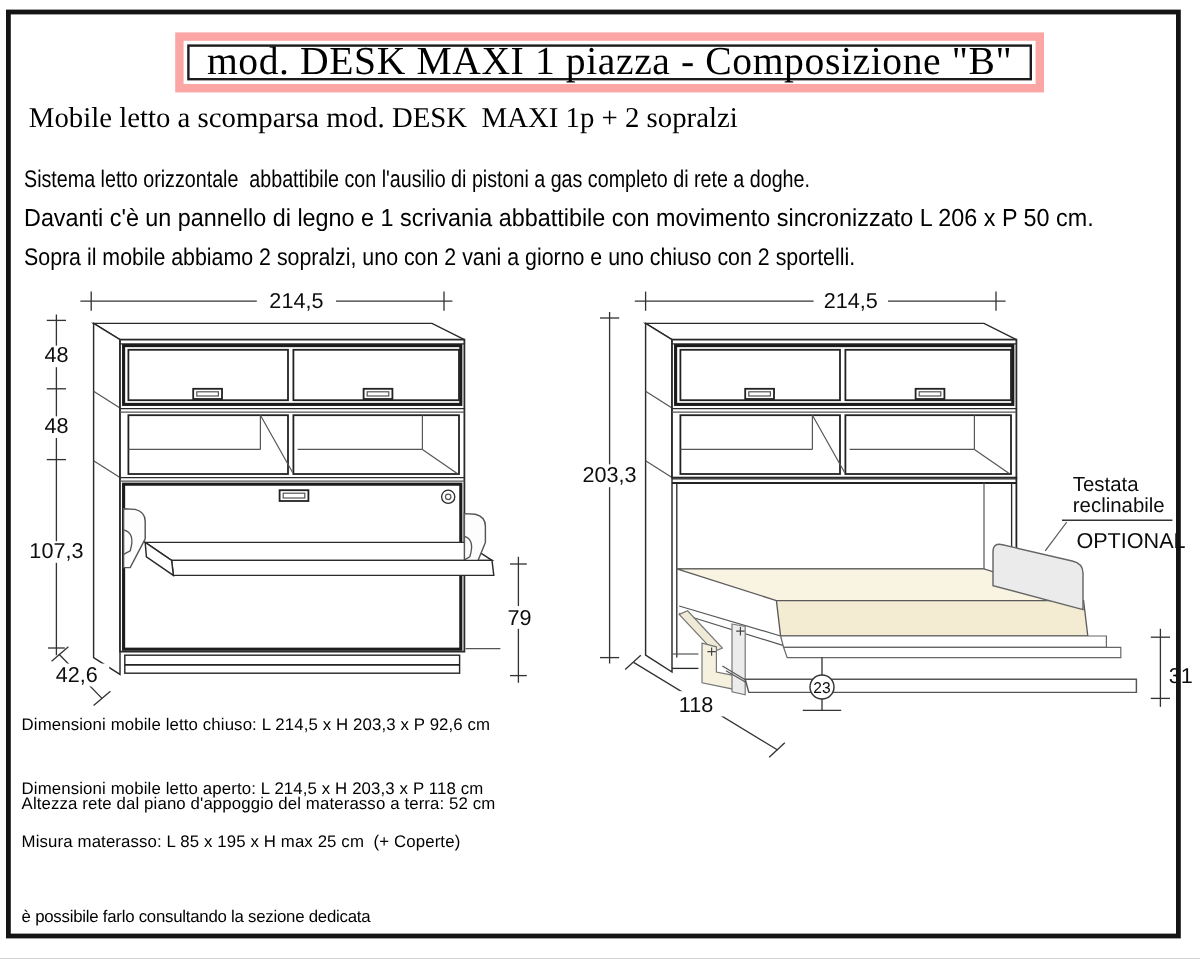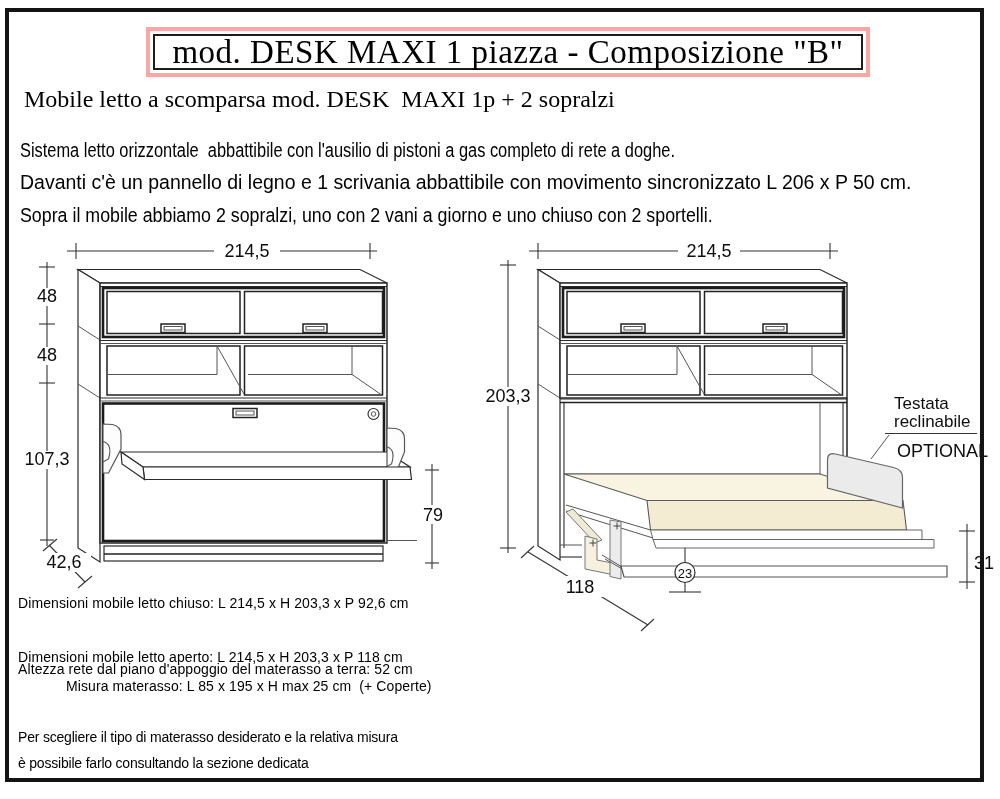--- a/index.html
+++ b/index.html
@@ -1,32 +1,32 @@
 <!DOCTYPE html>
 <html><head>
 <meta charset="utf-8">
 <style>
   html,body{margin:0;padding:0;background:#888;}
   .page{position:relative;width:1000px;height:799px;background:#fff;overflow:hidden;
         font-family:"Liberation Sans",sans-serif;color:#000;}
   .frame{position:absolute;left:5px;top:8px;width:979px;height:774px;
          border:4px solid #141414;box-sizing:border-box;pointer-events:none;}
   .title-box{position:absolute;left:146px;top:27px;width:724px;height:50px;
-             border:4px solid #fca5a5;box-sizing:border-box;padding:3px;background:#fff;}
+             border:7px solid #fca5a5;box-sizing:border-box;padding:3px;background:#fff;}
   .title-inner{width:100%;height:100%;border:2px solid #1c1c1c;box-sizing:border-box;
                display:flex;align-items:center;justify-content:center;}
   .title-text{font-family:"Liberation Serif",serif;font-size:33px;letter-spacing:.5px;white-space:pre;}
   .heading{position:absolute;left:24px;top:86px;font-family:"Liberation Serif",serif;
            font-size:24px;white-space:pre;}
   .intro{position:absolute;left:20px;font-size:20px;white-space:pre;transform-origin:left top;}
   .i1{top:139px;transform:scaleX(.82);}
   .i2{top:170px;font-size:20.5px;transform:scaleX(.95);}
   .i3{top:204px;transform:scaleX(.89);}
   .spec{position:absolute;left:18px;font-size:14px;letter-spacing:.1px;white-space:pre;}
-  .s1{top:595px;}.s2x{top:624px;margin-top:25px;}.s3{top:661px;}.s4{top:678px;margin-left:48px;}
+  .s1{top:595px;}.s2x{top:624px;margin-top:25px;}.s3{top:661px;}.s4{top:693px;}
   .n1{top:729px;letter-spacing:-.2px;}.n2{top:755px;letter-spacing:-.2px;text-align:center;}
   svg.draw{position:absolute;left:0;top:0;}
   
   .ln{stroke:#2a2a2a;stroke-width:1.1;fill:none}
   .md{stroke:#222;stroke-width:1.5;fill:none}
   .hv{stroke:#1c1c1c;stroke-width:2.6;fill:none}
   .th{stroke:#555;stroke-width:1;fill:none}
   .wf{fill:#fff;stroke:#2a2a2a;stroke-width:1.2}
   .wf14{fill:#fff;stroke:#2a2a2a;stroke-width:1.5}
   .dim{stroke:#333;stroke-width:1.1;fill:none}
@@ -224,17 +224,16 @@
       <line class="dim" x1="959" y1="531" x2="975" y2="531"></line>
       <line class="dim" x1="959" y1="582" x2="975" y2="582"></line>
       <text class="dimt" x="984" y="569">31</text>
     </g>
   </svg>
 
   <div class="spec s1">Dimensioni mobile letto chiuso: L 214,5 x H 203,3 x P 92,6 cm</div>
   <div class="spec s2x">Dimensioni mobile letto aperto: L 214,5 x H 203,3 x P 118 cm</div>
   <div class="spec s3">Altezza rete dal piano d'appoggio del materasso a terra: 52 cm</div>
   <div class="spec s4">Misura materasso: L 85 x 195 x H max 25 cm  (+ Coperte)</div>
-  <div class="spec n1">Per scegliere il tipo di materasso desiderato e la relativa misura</div>
   <div class="spec n2">è possibile farlo consultando la sezione dedicata</div>
 
   <div class="frame"></div>
 </div>
 
 </body></html>

